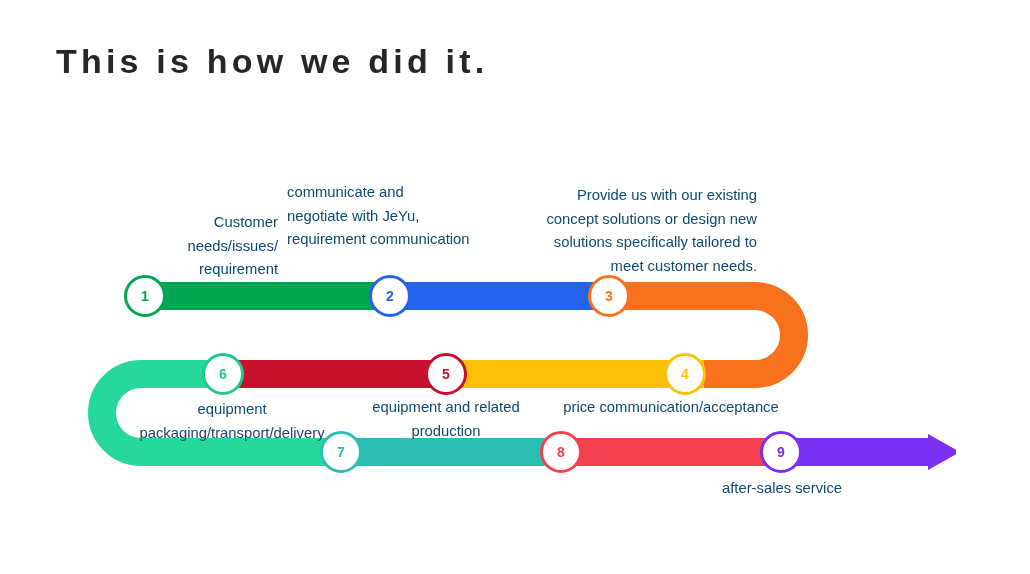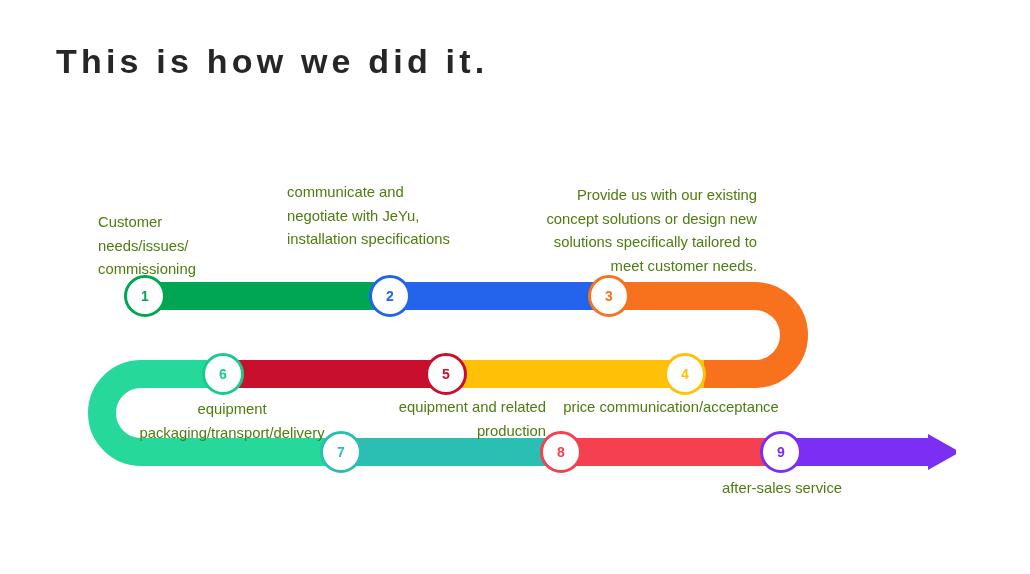--- a/index.html
+++ b/index.html
@@ -57,21 +57,21 @@
     font-size: 14px;
     font-weight: bold;
     line-height: 1;
   }
 
   
   .step-label {
     position: absolute;
     font-size: 14.8px;
     line-height: 23.5px;
-    color: #4d7c0f;
+    color: #0c4a6e;
   }
   .lbl-left   { text-align: left; }
   .lbl-center { text-align: center; }
 </style>
 </head>
 <body>
 
 <div id="slide">
 
   <div id="slide-title">This is how we did it.</div>
@@ -124,44 +124,44 @@
   </div>
 
   <div class="step-node" style="left:540px; top:431px; border-color:#F5414F; color:#F5414F;">
     <span>8</span>
   </div>
 
   <div class="step-node" style="left:760px; top:431px; border-color:#7B2FF2; color:#7B2FF2;">
     <span>9</span>
   </div>
 
-  <div class="step-label lbl-left" style="left:98px; top:211px; width:180px;">
+  <div class="step-label lbl-left" style="left:98px; top:211px; width:180px;text-align:right;">
     <div>Customer</div>
     <div>needs/issues/</div>
-    <div>commissioning</div>
+    <div>requirement</div>
   </div>
 
   <div class="step-label lbl-left" style="left:287px; top:181px; width:240px;">
     <div>communicate and</div>
     <div>negotiate with JeYu,</div>
-    <div>installation specifications</div>
+    <div>requirement communication</div>
   </div>
 
   <div class="step-label lbl-center" style="left:500px; top:184px; width:257px;text-align:right;">
     <div>Provide us with our existing</div>
     <div>concept solutions or design new</div>
     <div>solutions specifically tailored to</div>
     <div>meet customer needs.</div>
   </div>
 
   <div class="step-label lbl-center" style="left:545px; top:396px; width:252px;">
     <div>price communication/acceptance</div>
   </div>
 
-  <div class="step-label lbl-center" style="left:346px; top:396px; width:200px;text-align:right;">
+  <div class="step-label lbl-center" style="left:346px; top:396px; width:200px;">
     <div>equipment and related</div>
     <div>production</div>
   </div>
 
   <div class="step-label lbl-center" style="left:130px; top:398px; width:204px;">
     <div>equipment</div>
     <div>packaging/transport/delivery</div>
   </div>
 
 

